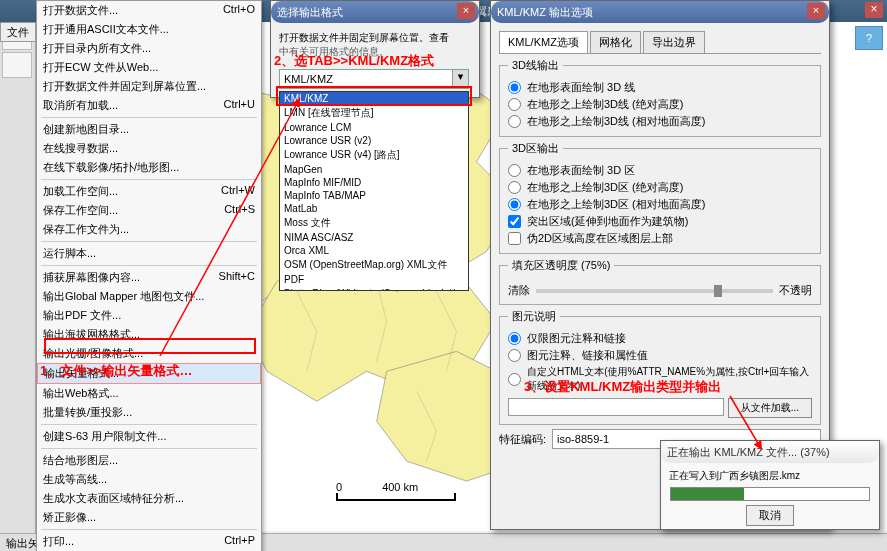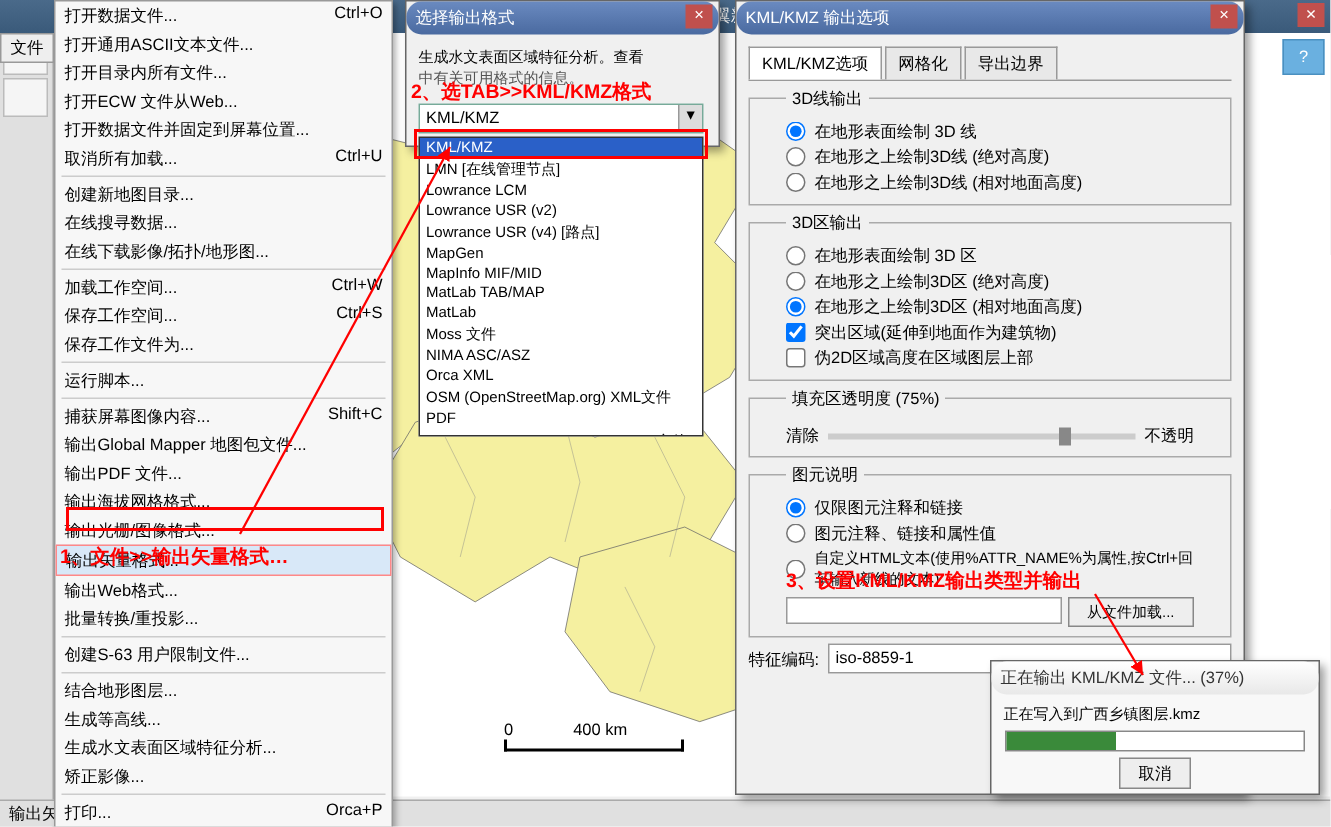--- a/index.html
+++ b/index.html
@@ -34,21 +34,21 @@
 .combo { width:190px; height:20px; border:1px solid #7a9; background:#fff; position:relative; display:flex; align-items:center; padding:0 4px; }
 .combo .arrow { position:absolute; right:0; top:0; width:16px; height:18px; background:#ddd; border-left:1px solid #999; text-align:center; }
 .combo-list { position:absolute; left:8px; top:90px; width:190px; background:#fff; border:1px solid #333; max-height:200px; overflow:hidden; z-index:5; }
 .combo-list .opt { padding:1px 4px; font-size:10px; white-space:nowrap; overflow:hidden; }
 .combo-list .opt.sel { background:#2a60c8; color:#fff; }
 
 #dlg-kml { left:490px; top:0; width:340px; height:530px; }
 .tabs { display:flex; border-bottom:1px solid #999; margin-bottom:0; }
 .tabs .tab { padding:3px 8px; border:1px solid #999; border-bottom:none; background:#e8e8e8; margin-right:2px; }
 .tabs .tab.active { background:#fff; }
-fieldset { border:1px solid #aaa; margin:4px 0; padding:6px 24px; }
+fieldset { border:1px solid #aaa; margin:4px 0; padding:6px 8px; }
 fieldset legend { padding:0 4px; }
 .radio-row, .chk-row { display:flex; align-items:center; padding:1px 0; gap:4px; }
 .radio-row input, .chk-row input { margin-right:2px; }
 .slider-row { display:flex; align-items:center; gap:6px; margin-top:4px; }
 .slider { flex:1; height:4px; background:#ccc; position:relative; }
 .slider .thumb { position:absolute; left:75%; top:-4px; width:8px; height:12px; background:#888; }
 .txt-input { width:100%; height:18px; border:1px solid #999; background:#fff; padding:0 3px; }
 .enc-row { display:flex; align-items:center; gap:6px; margin-top:4px; }
 .enc-row .sel { flex:1; height:20px; border:1px solid #999; background:#fff; padding:0 4px; display:flex; align-items:center; }
 
@@ -199,21 +199,21 @@
     </div>
     <div class="mi">
       <span>生成水文表面区域特征分析...</span>
     </div>
     <div class="mi">
       <span>矫正影像...</span>
     </div>
     <div class="sep"></div>
     <div class="mi">
       <span>打印...</span>
-      <span>Orca+P</span>
+      <span>Ctrl+P</span>
     </div>
   </div>
 <div class="redbox1"></div>
 <div class="red-annot" style="left:40px; top:362px;text-align:center;">1、文件&gt;&gt;输出矢量格式…</div>
 <div class="red-annot" style="left:274px; top:52px;">2、选TAB&gt;&gt;KML/KMZ格式</div>
 <div class="red-annot" style="left:524px; top:378px;">3、设置KML/KMZ输出类型并输出</div>
 
 <svg class="arrow-line">
   <defs>
       <marker id="ah" markerWidth="8" markerHeight="8" refX="6" refY="3" orient="auto">
@@ -223,37 +223,37 @@
   <line x1="160" y1="356" x2="300" y2="98" stroke="#f00" stroke-width="1.5" marker-end="url(#ah)"></line>
   <line x1="730" y1="396" x2="762" y2="450" stroke="#f00" stroke-width="1.5" marker-end="url(#ah)"></line>
 </svg>
 
 <div class="dlg" id="dlg-fmt">
   <div class="dlg-title">
     <span>选择输出格式</span>
     <span class="x">×</span>
   </div>
   <div class="dlg-body">
-    <div style="font-size:10px;">生成水文表面区域特征分析。查看</div>
+    <div style="font-size:10px;">打开数据文件并固定到屏幕位置。查看</div>
     <div style="font-size:10px;color:#555">中有关可用格式的信息。</div>
     <div style="height:10px;"></div>
     <div class="combo">
       <span>KML/KMZ</span>
       <span class="arrow">▾</span>
     </div>
   </div>
   <div class="combo-list" id="fmt-list">
       <div class="opt sel">KML/KMZ</div>
       <div class="opt">LMN [在线管理节点]</div>
       <div class="opt">Lowrance LCM</div>
       <div class="opt">Lowrance USR (v2)</div>
       <div class="opt">Lowrance USR (v4) [路点]</div>
       <div class="opt">MapGen</div>
       <div class="opt">MapInfo MIF/MID</div>
-      <div class="opt">MatLab TAB/MAP</div>
+      <div class="opt">MapInfo TAB/MAP</div>
       <div class="opt">MatLab</div>
       <div class="opt">Moss 文件</div>
       <div class="opt">NIMA ASC/ASZ</div>
       <div class="opt">Orca XML</div>
       <div class="opt">OSM (OpenStreetMap.org) XML文件</div>
       <div class="opt">PDF</div>
       <div class="opt">Platte River/Whitestar/Geographix 文件</div>
     </div>
 </div>
 <div class="redbox2"></div>

